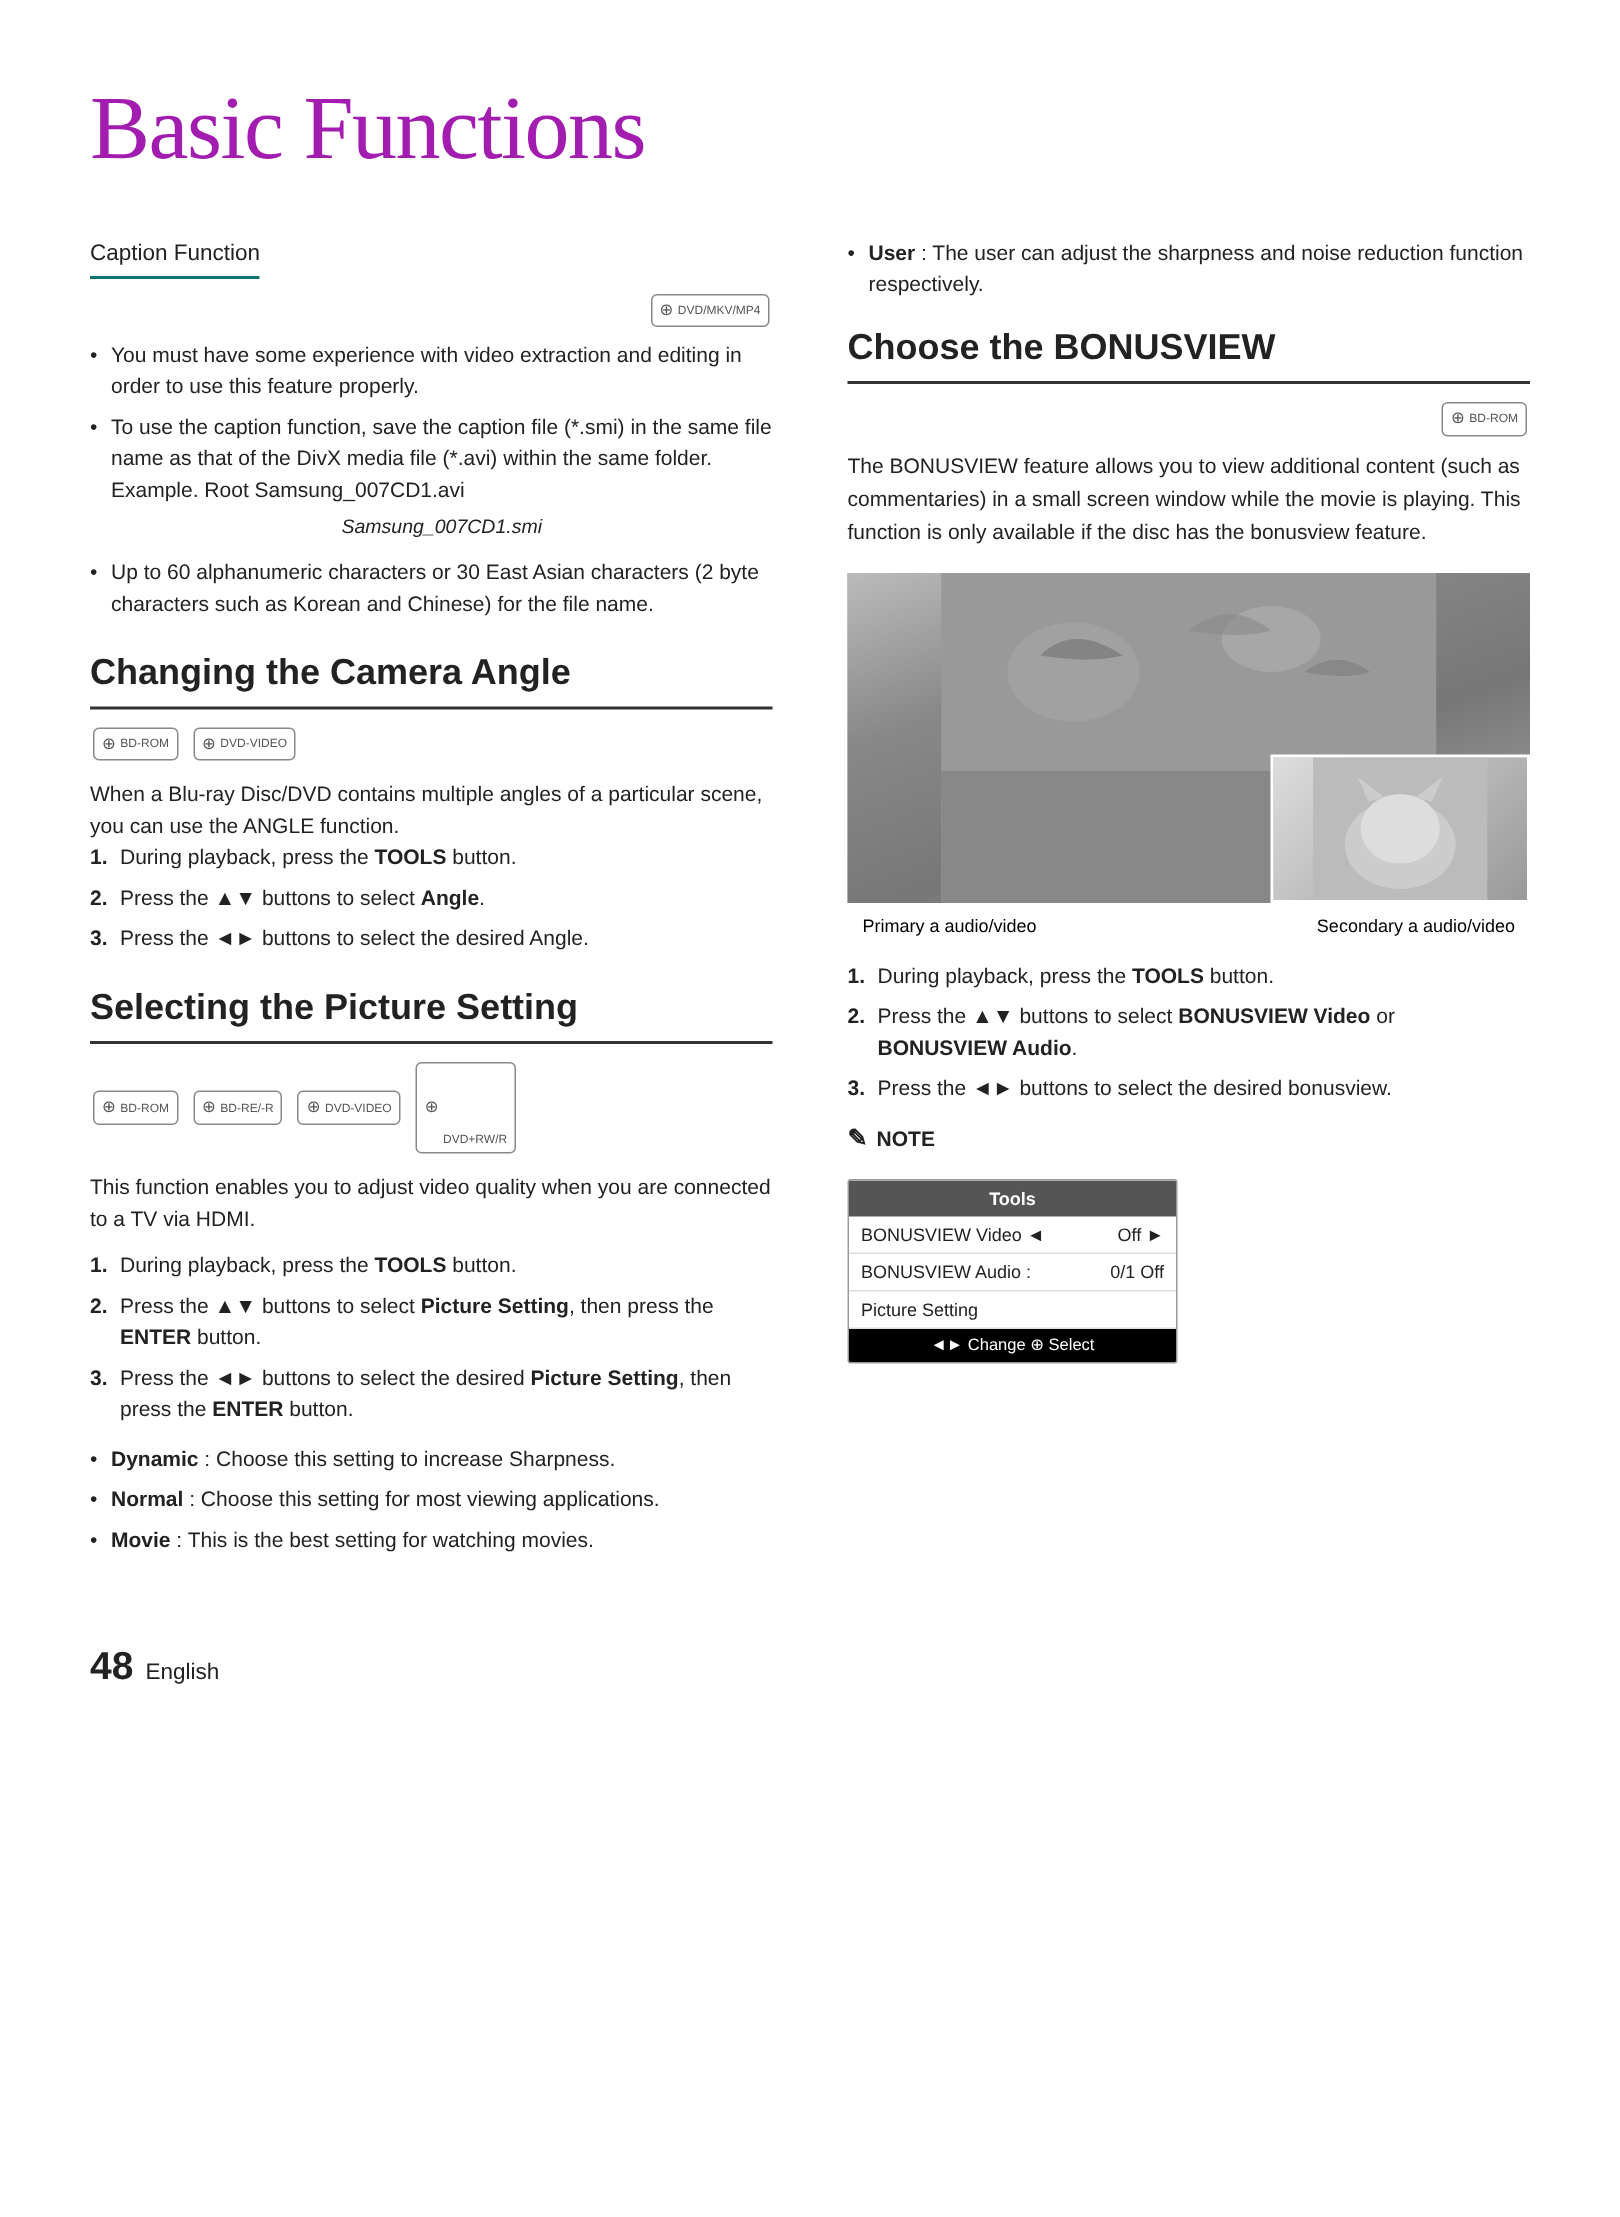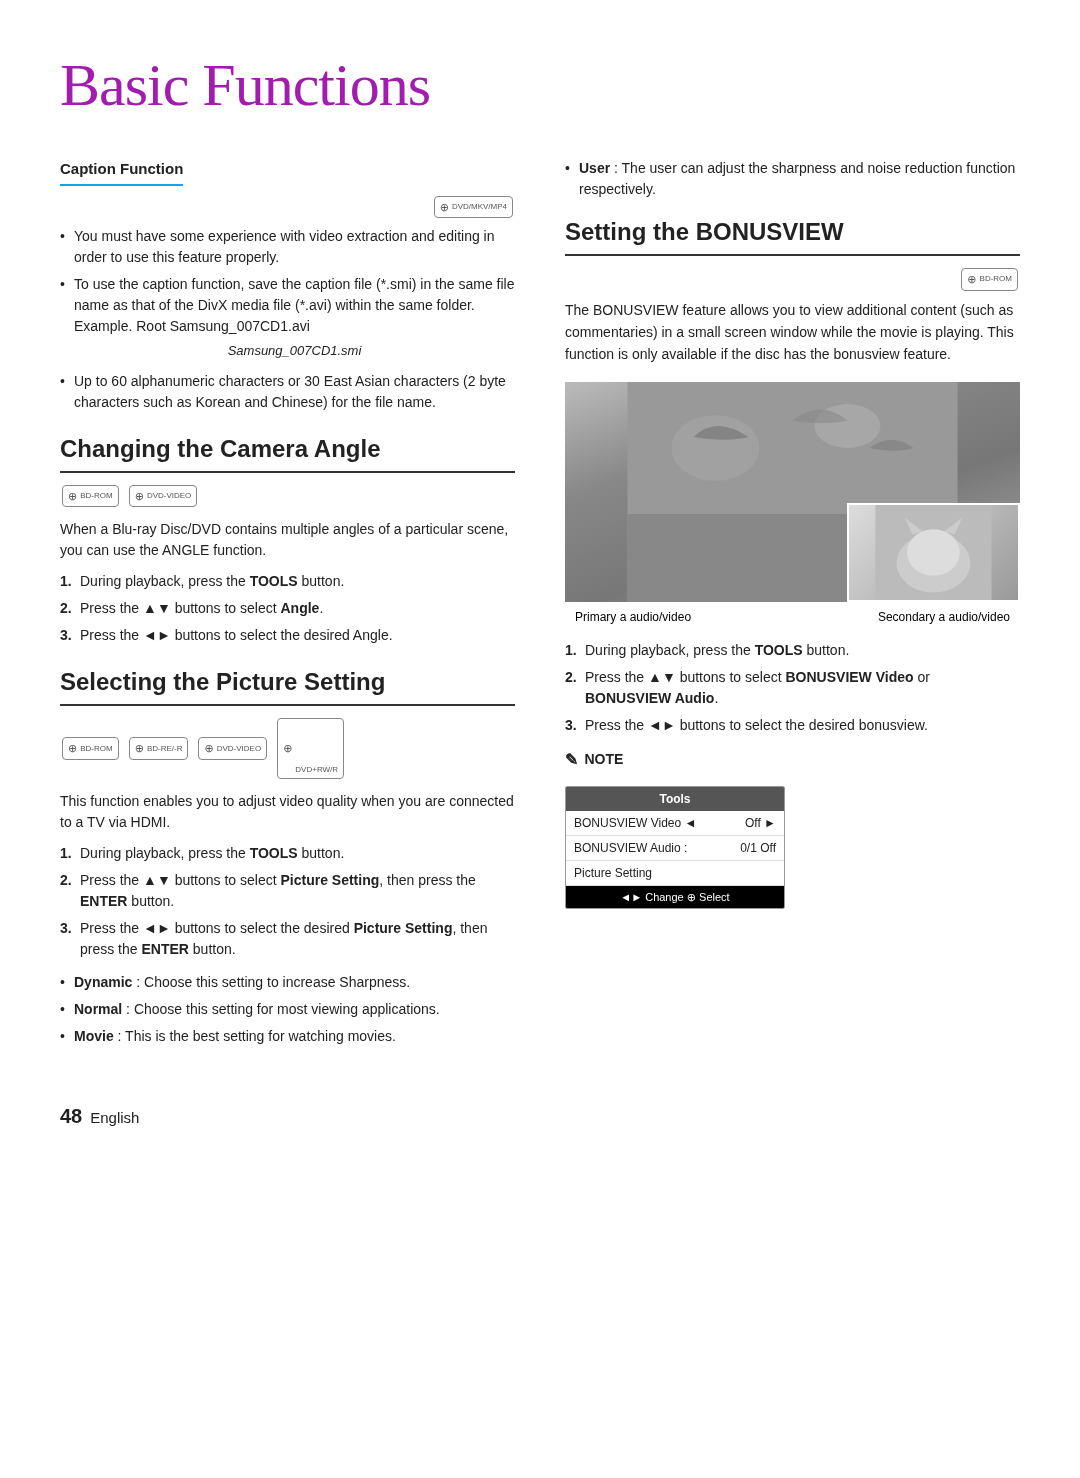--- a/index.html
+++ b/index.html
@@ -28,22 +28,22 @@
     .col-left {
       flex: 1;
       max-width: 470px;
     }
     .col-right {
       flex: 1;
       max-width: 490px;
     }
     .section-heading-small {
       font-size: 15px;
-      font-weight: bold;
-      border-bottom: 2px solid #0ea5e9;
+      font-weight: normal;
+      border-bottom: 2px solid #0f766e;
       padding-bottom: 3px;
       margin-bottom: 10px;
       display: inline-block;
     }
     .section-heading-large {
       font-size: 24px;
       font-weight: bold;
       border-bottom: 2px solid #333;
       padding-bottom: 4px;
       margin-bottom: 12px;
@@ -242,21 +242,21 @@
       <div class="icon-badges-row">
         <span class="icon-badge">
           <span class="icon-symbol">⊕</span>
           <span style="font-size:8px;">BD-ROM</span>
         </span>
         <span class="icon-badge">
           <span class="icon-symbol">⊕</span>
           <span style="font-size:8px;">DVD-VIDEO</span>
         </span>
       </div>
-      <p style="font-size:14px; margin-bottom:10px;">When a Blu-ray Disc/DVD contains multiple angles of a particular scene, you can use the ANGLE function.</p>
+      <p style="font-size:14px; ">When a Blu-ray Disc/DVD contains multiple angles of a particular scene, you can use the ANGLE function.</p>
       <ol class="numbered-list">
         <li><span class="num">1.</span>During playback, press the <strong>TOOLS</strong> button.</li>
         <li><span class="num">2.</span>Press the ▲▼ buttons to select <strong>Angle</strong>.</li>
         <li><span class="num">3.</span>Press the ◄► buttons to select the desired Angle.</li>
       </ol>
     </div>
 
     <div style="margin-top:18px;">
       <div class="section-heading-large">Selecting the Picture Setting</div>
       <div class="icon-badges-row">
@@ -291,21 +291,21 @@
     </div>
   </div>
 
   <div class="col-right">
 
     <ul class="bullet-list" style="margin-top:0; padding-top:0;">
       <li><strong>User</strong> : The user can adjust the sharpness and noise reduction function respectively.</li>
     </ul>
 
     <div style="margin-top:10px;">
-      <div class="section-heading-large">Setting the BONUSVIEW</div>
+      <div class="section-heading-large">Choose the BONUSVIEW</div>
       <div style="display:flex; justify-content:flex-end; margin-bottom:8px;">
         <span class="icon-badge">
           <span class="icon-symbol">⊕</span>
           <span style="font-size:8px;">BD-ROM</span>
         </span>
       </div>
       <p class="right-col-intro">The BONUSVIEW feature allows you to view additional content (such as commentaries) in a small screen window while the movie is playing. This function is only available if the disc has the bonusview feature.</p>
 
       <div class="bonusview-image">
         <div class="main-img" style="background: linear-gradient(160deg, #bbb 0%, #888 30%, #777 60%, #aaa 100%);">
@@ -364,15 +364,15 @@
           <span>Picture Setting</span>
           <span></span>
         </div>
         <div class="tools-footer">◄► Change    ⊕ Select</div>
       </div>
     </div>
   </div>
 </div>
 
 <div style="margin-top: 40px; display:flex; align-items:baseline; gap:8px;">
-  <span style="font-size:20px; font-weight:bold;">48</span>
+  <span style="font-size:26px; font-weight:bold;">48</span>
   <span style="font-size:15px;">English</span>
 </div>
 
 </body></html>

